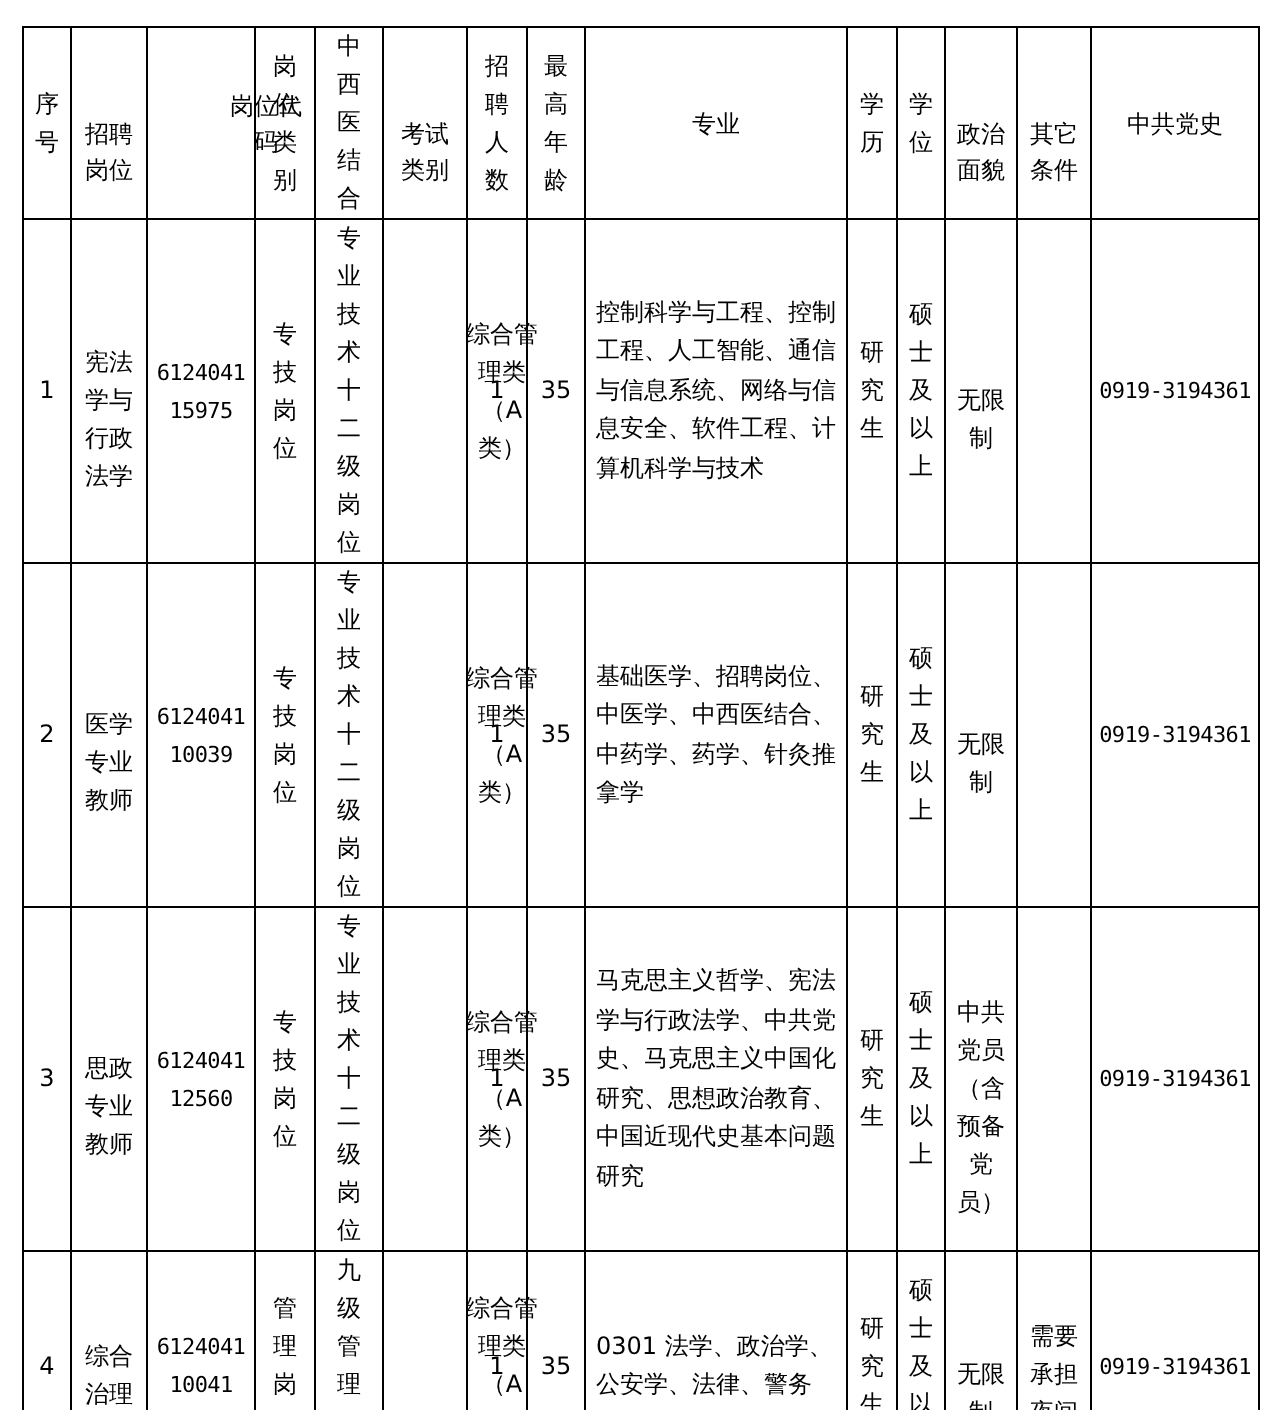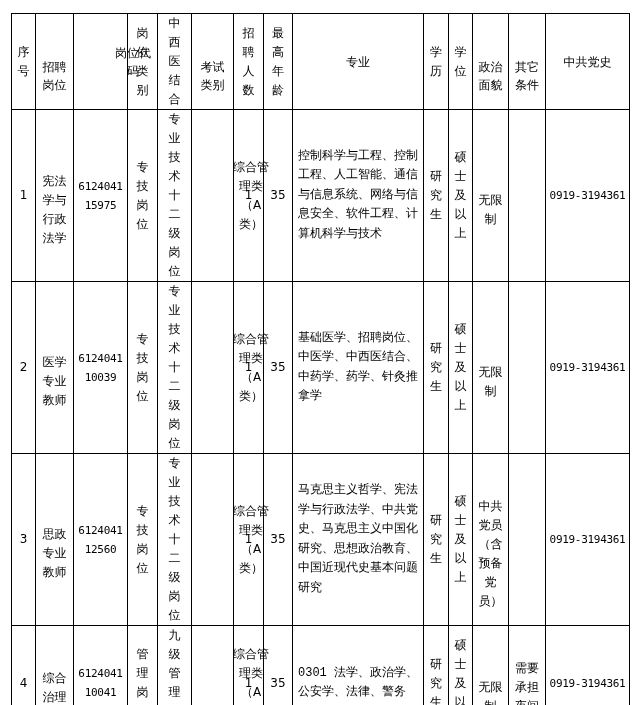--- a/index.html
+++ b/index.html
@@ -5,21 +5,21 @@
   html, body { margin:0; padding:0; background:#ffffff; }
   body { width:639px; height:705px; position:relative; overflow:hidden;
          font-family: "DejaVu Sans", sans-serif; color:#000; }
   table { position:absolute; left:11px; top:13px; border-collapse:collapse;
           table-layout:fixed; width:618px; }
   td, th { border:1px solid #000; padding:0; text-align:center; vertical-align:middle;
            font-weight:normal; font-size:12px; line-height:19px; word-break:break-all; }
   th { color:#000000; font-size:12px; line-height:18px; }
   tr.head { height:74px; }
   tr.r1 { height:166px; } tr.r2 { height:167px; } tr.r3 { height:167px; } tr.r4 { height:110px; }
-  td.major { text-align:left; padding:0 4px 0 5px; line-height:19.5px;font-family:Liberation Mono, monospace; }
+  td.major { text-align:left; padding:0 4px 0 5px; line-height:19.5px; }
   td.mono { font-family:"DejaVu Sans Mono", monospace; font-size:11px; letter-spacing:-0.3px; }
   .vert { display:inline-block; width:13px; line-height:19px; }
   .narrow { display:inline-block; width:26px;margin-top:28px; }
   .narrow3 { display:inline-block; width:38px;margin-left:40px; }
 </style>
 </head>
 <body>
 
 <table>
   <colgroup>

